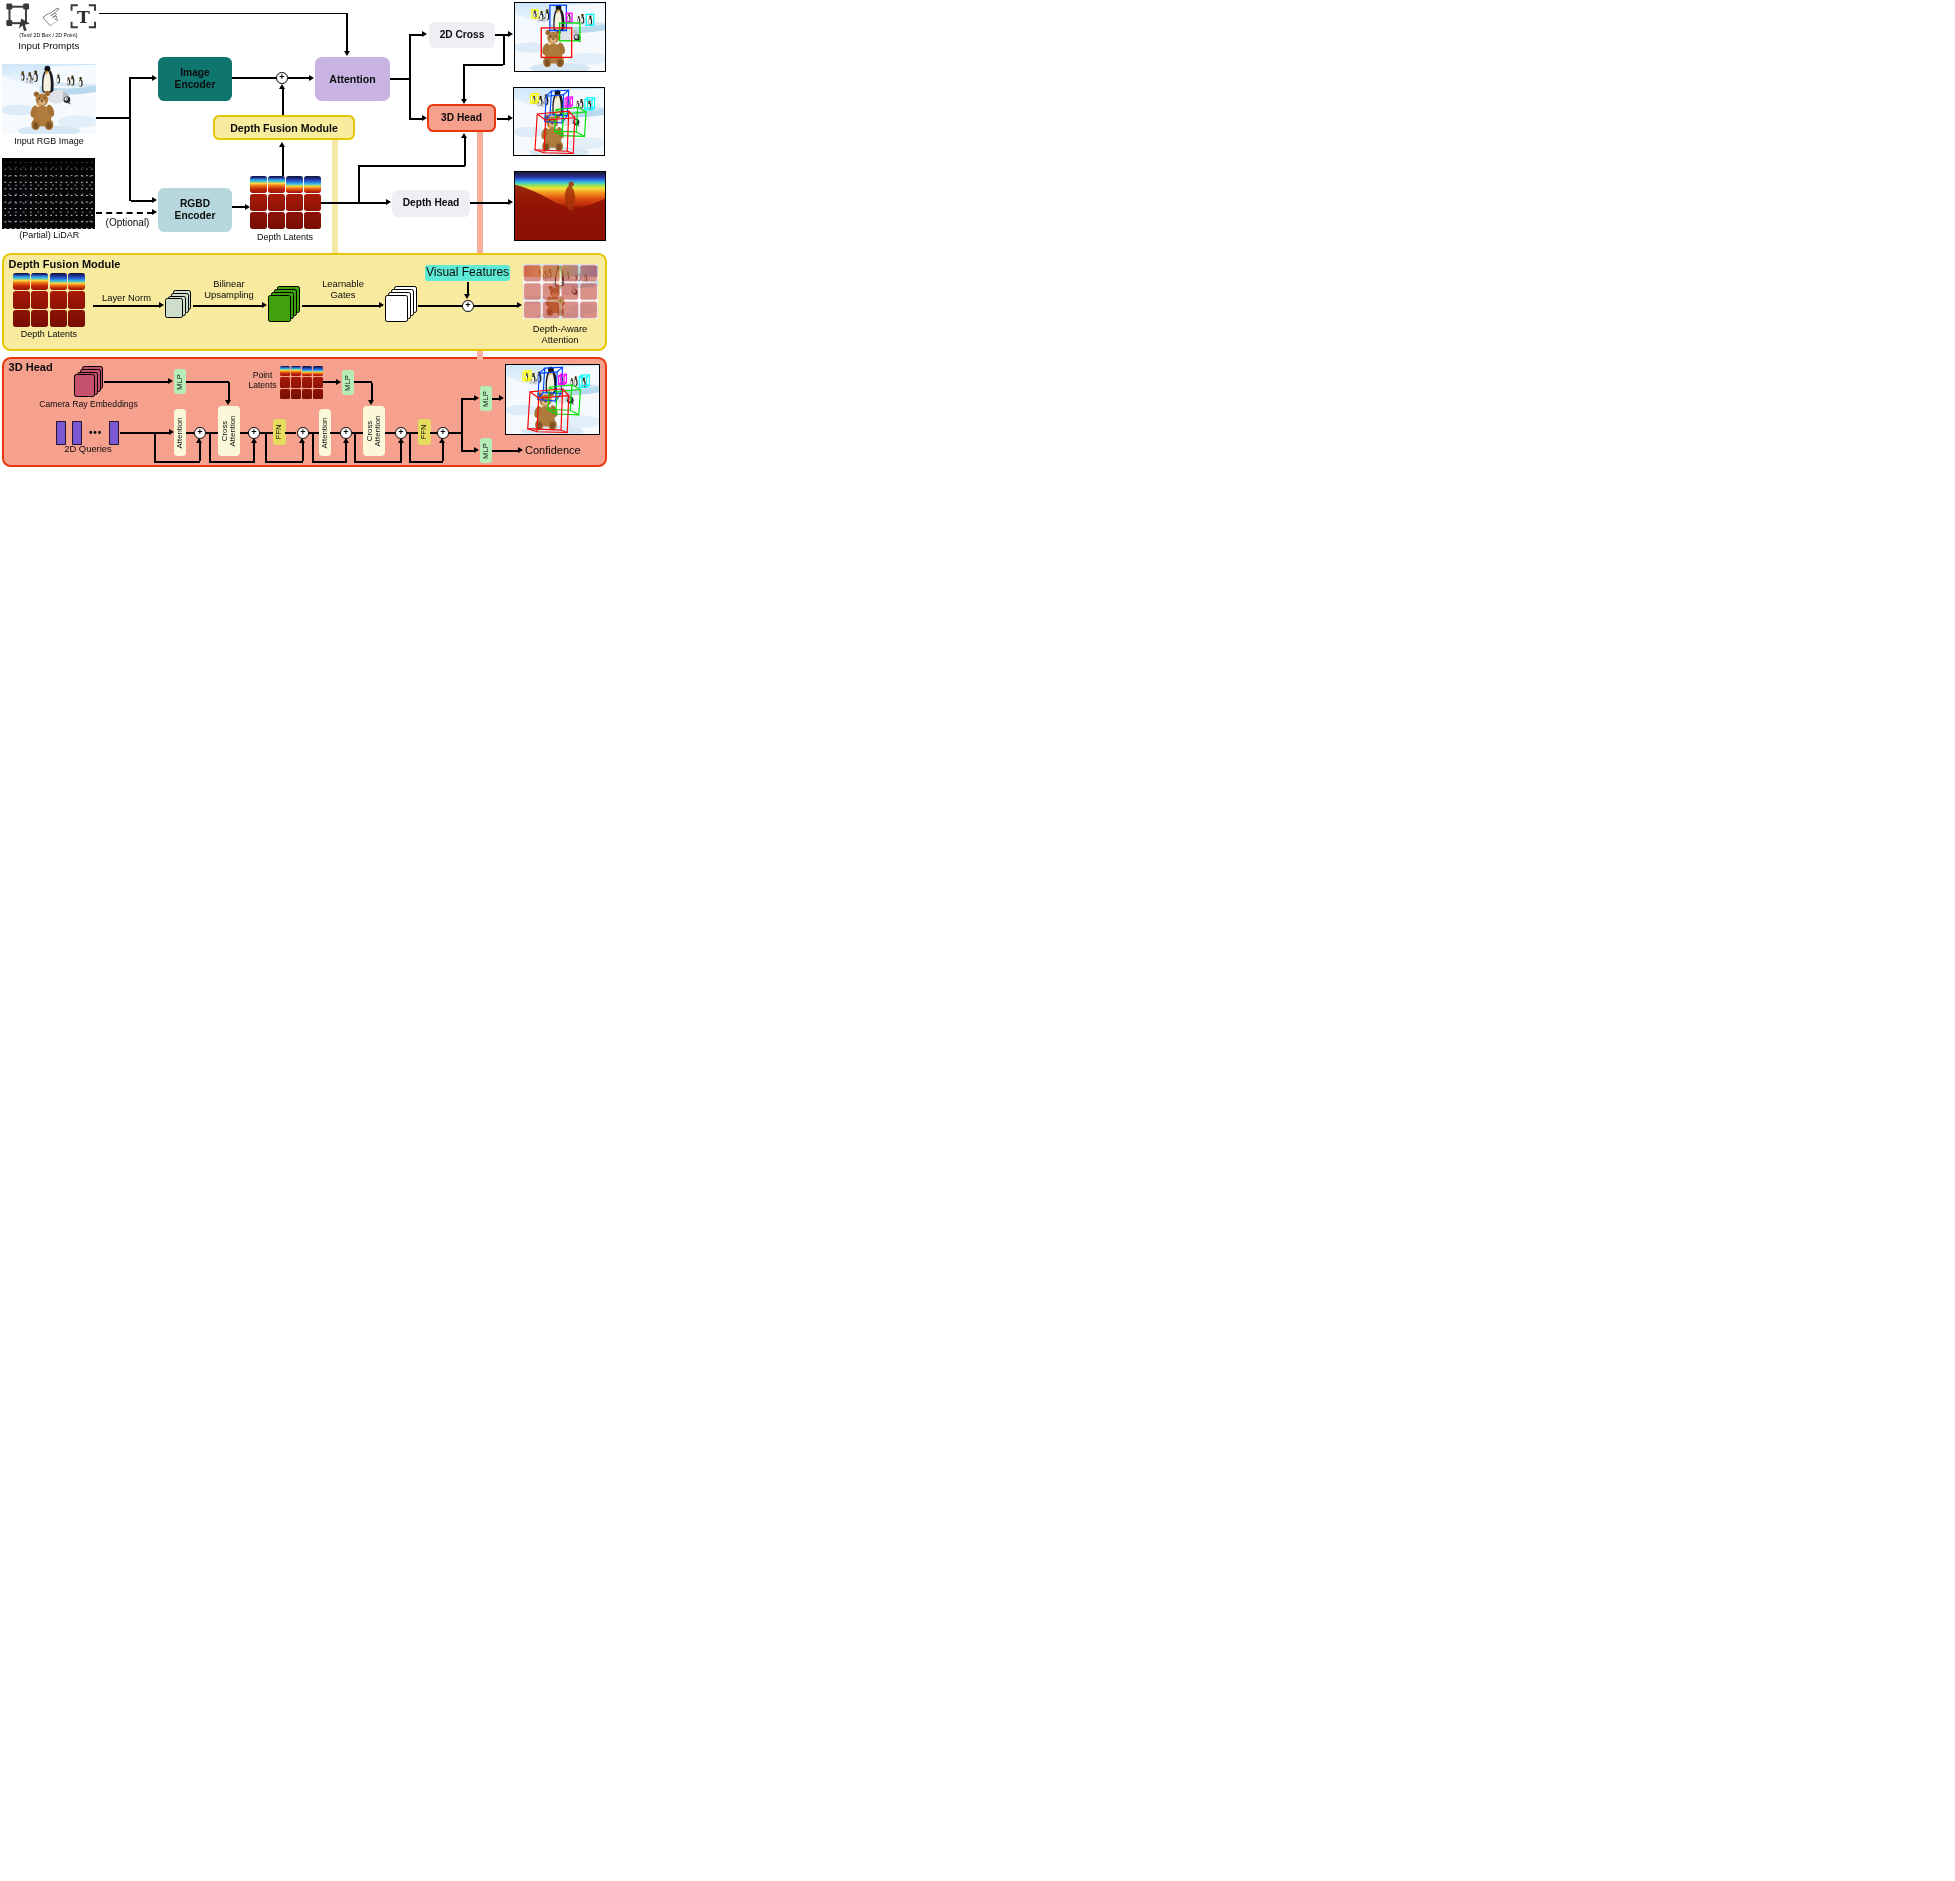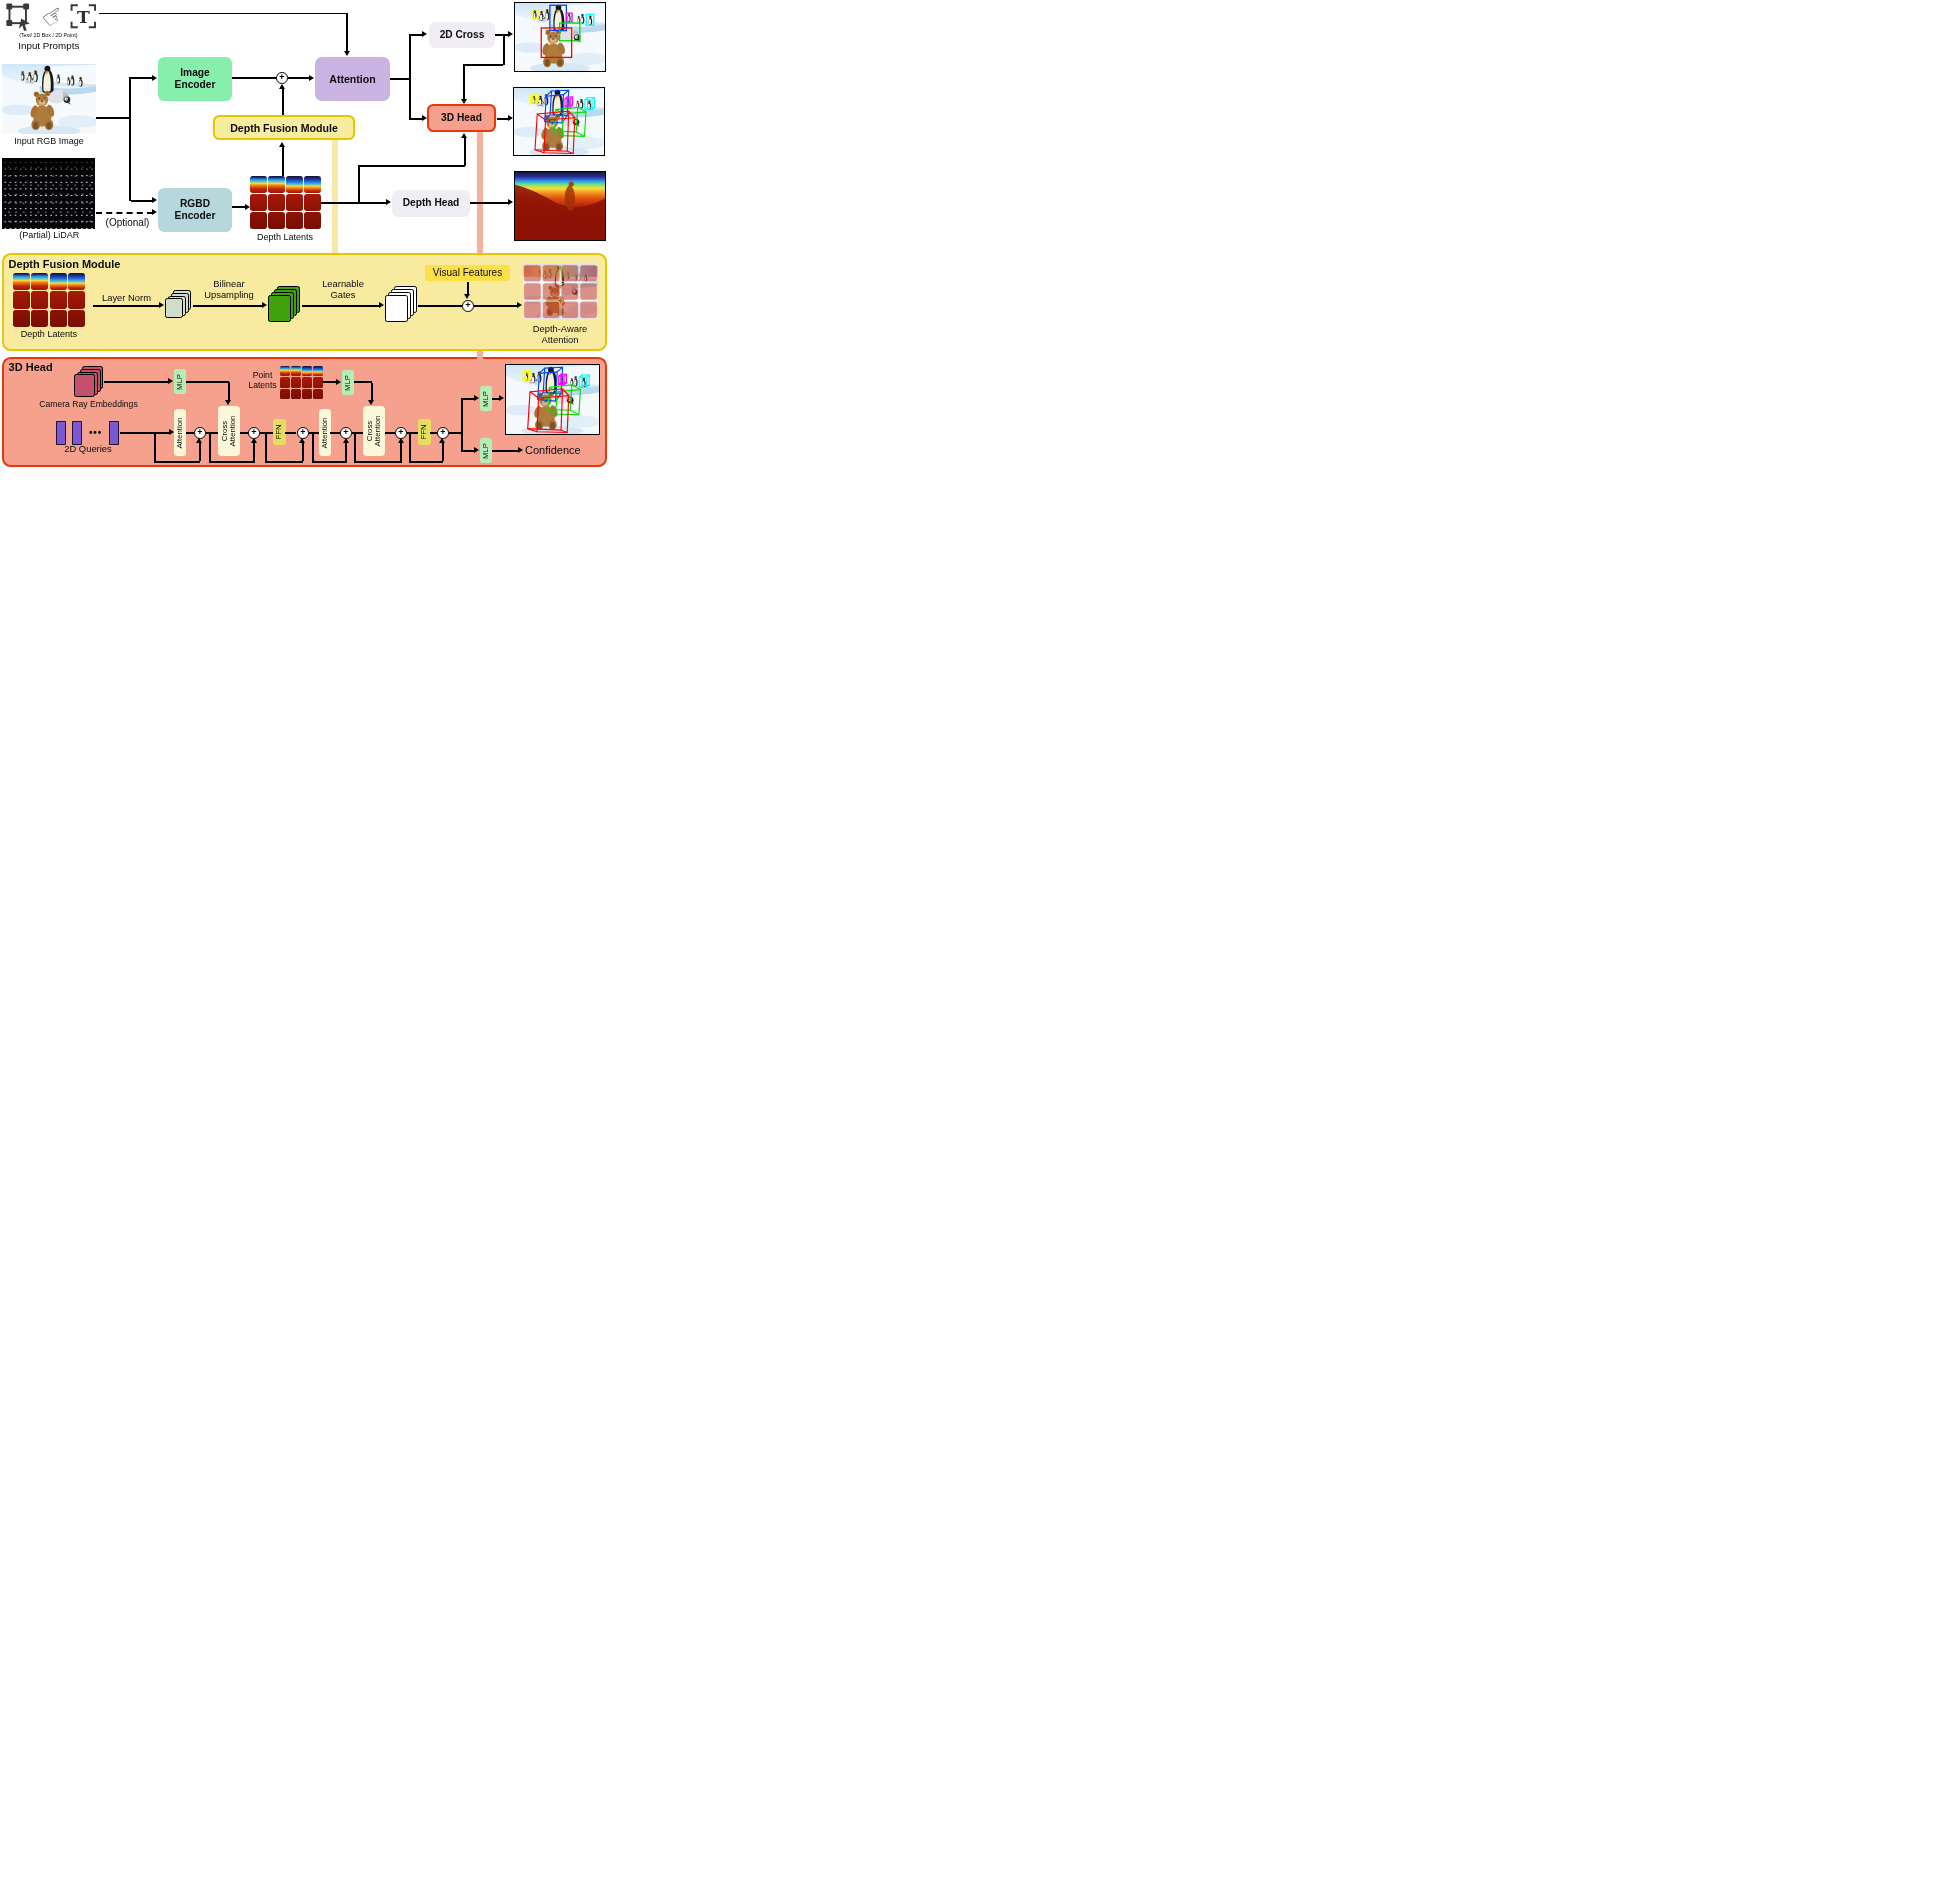--- a/index.html
+++ b/index.html
@@ -265,21 +265,21 @@
   <div class="ln" style="left:129px;top:77px;width:1.6px;height:124px"></div>
   <div class="ln" style="left:131px;top:77px;width:22px;height:1.6px"></div>
   <div class="ar ar-r" style="left:152px;top:75px"></div>
   <div class="ln" style="left:131px;top:200px;width:22px;height:1.6px"></div>
   <div class="ar ar-r" style="left:152px;top:197px"></div>
 
   <div class="dash" style="left:96px;top:212px;width:57px"></div>
   <div class="ar ar-r" style="left:152px;top:209px"></div>
   <div class="lbl" style="left:98px;top:217px;width:59px;font-size:10px">(Optional)</div>
 
-  <div class="box" style="left:158px;top:57px;width:74px;height:44px;border-radius:6.3px;background:#86efac;font-size:10.2px">
+  <div class="box" style="left:158px;top:57px;width:74px;height:44px;border-radius:6.3px;background:#0f766e;font-size:10.2px">
     <div>Image</div>
     <div>Encoder</div>
   </div>
   <div class="box" style="left:158px;top:188px;width:74px;height:44px;border-radius:6.3px;background:#b6d8dd;font-size:10.2px">
     <div>RGBD</div>
     <div>Encoder</div>
   </div>
 
   <div class="ln" style="left:232px;top:77px;width:45px;height:1.6px"></div>
   <div class="plus" style="left:276px;top:72px">
@@ -433,21 +433,21 @@
     <div class="sheet" style="left:0;top:9.4px;width:23px;height:27px;background:#ffffff"></div>
   </div>
 
   <div class="ln" style="left:418px;top:305px;width:44px;height:1.6px"></div>
   <div class="plus" style="left:462px;top:300px">
       <span>+</span>
     </div>
   <div class="ln" style="left:474px;top:305px;width:44px;height:1.6px"></div>
   <div class="ar ar-r" style="left:517px;top:302px"></div>
 
-  <div class="box" style="left:425px;top:265px;width:85px;height:16.4px;background:#fde047;border-radius:3.1px;font-size:10px;font-weight:500">
+  <div class="box" style="left:425px;top:265px;width:85px;height:16.4px;background:#5eead4;border-radius:3.1px;font-size:12px;font-weight:500">
     <div>Visual Features</div>
   </div>
   <div class="ln" style="left:467px;top:282px;width:1.6px;height:12.5px"></div>
   <div class="ar ar-d" style="left:464px;top:294px"></div>
 
   <div class="noframe" style="left:523px;top:264px;width:75px;height:55px;border-radius:2.3px">
     <svg viewBox="0 0 240 180" preserveAspectRatio="none">
       <use href="#scene"></use>
       <rect x="0" y="6" width="240" height="36" fill="url(#gRainbow)" opacity="0.55"></rect>
       <g fill="#c23a28" fill-opacity="0.55" stroke="#ffffff" stroke-opacity="0.85" stroke-width="2">

